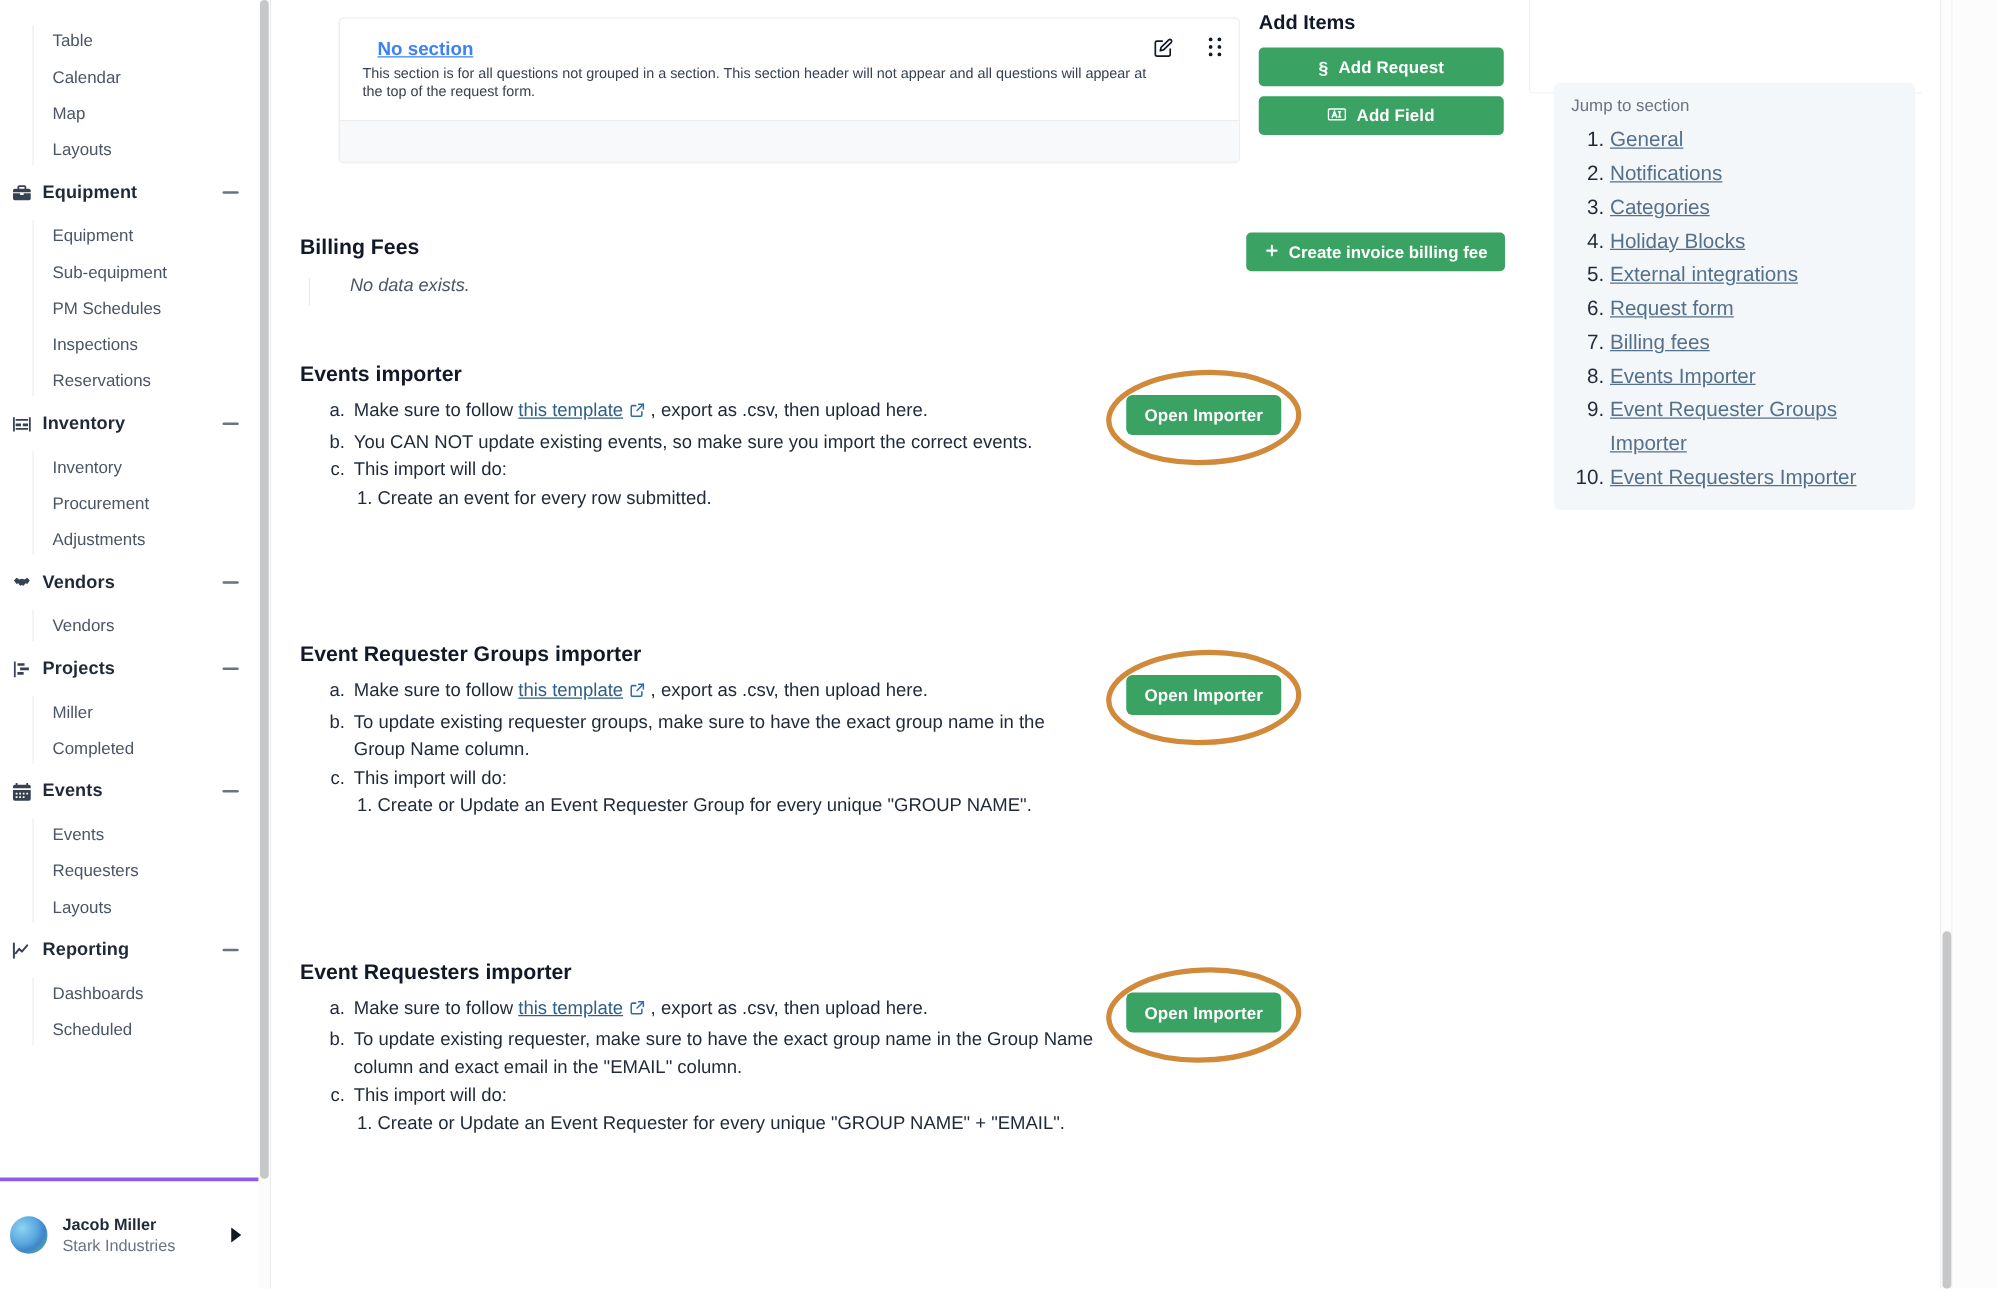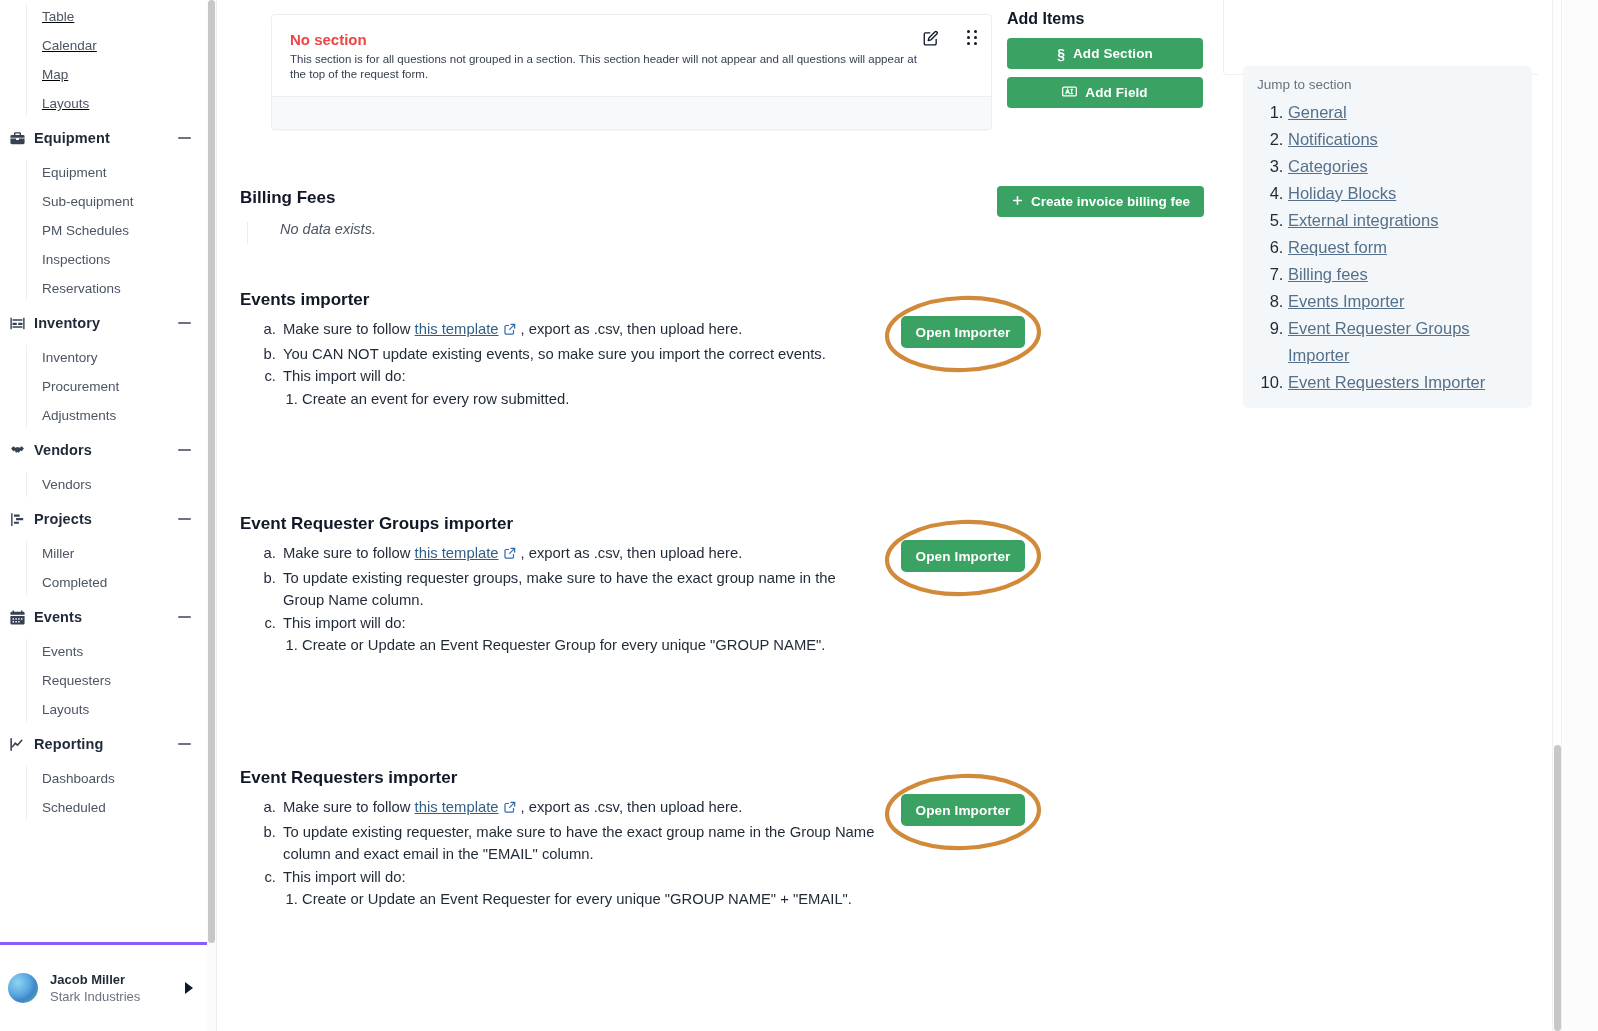--- a/index.html
+++ b/index.html
@@ -87,21 +87,21 @@
     background: #ffffff; overflow: hidden;
   }
 
   
   .no-section-card {
     position: absolute; left: 54px; top: 14px; width: 721px;
     background: #ffffff; border: 1px solid #eceef0; border-radius: 4px;
     box-shadow: 0 1px 1px rgba(16,24,40,.03);
   }
   .nsc-body { padding: 16px 18px 14px 18px; position: relative; }
-  .nsc-title { font-size: 15px; font-weight: 700; color: #ef4444; margin: 0 0 4px 0; }
+  .nsc-title { font-size: 15px; font-weight: 700; color: #3b82f6; margin: 0 0 4px 12px; text-decoration: underline; }
   .nsc-desc {
     font-size: 11.5px; color: #374151; line-height: 15px; max-width: 645px; margin: 0;
   }
   .nsc-actions {
     position: absolute; right: 14px; top: 15px; display: flex; align-items: flex-start; gap: 28px;
   }
   .icon-btn { color: #111827; cursor: pointer; display:block; }
   .drag-dots { display: grid; grid-template-columns: 3px 3px; gap: 3px 4px; cursor: grab; }
   .drag-dots i { display:block; width:3px; height:3px; background:#111827; border-radius:50%; }
   .nsc-foot { height: 33px; background: #f7f9fa; border-top: 1px solid #eceef0; border-radius: 0 0 4px 4px; }
@@ -186,21 +186,21 @@
   .far-right { position:absolute; left:1563px; top:0; width:35px; height:1031px; background:#fcfcfc; }
 </style>
 </head>
 <body>
 
 <div class="app">
 
   <aside class="sidebar">
     <div class="nav-scroll">
 
-      <ul class="sub-list" style="margin-top:2px;text-decoration:underline;">
+      <ul class="sub-list" style="margin-top:18px;">
         <li class="sub-item">Table</li>
         <li class="sub-item">Calendar</li>
         <li class="sub-item">Map</li>
         <li class="sub-item">Layouts</li>
       </ul>
 
       <div class="group-head">
         <span class="group-icon">
           <svg width="17" height="17" viewBox="0 0 24 24" fill="currentColor">
               <path d="M9 3h6a2 2 0 0 1 2 2v2h3a2 2 0 0 1 2 2v2H2V9a2 2 0 0 1 2-2h3V5a2 2 0 0 1 2-2zm0 2v2h6V5H9zM2 12h8v2h4v-2h8v6a2 2 0 0 1-2 2H4a2 2 0 0 1-2-2v-6z"></path>
@@ -327,21 +327,21 @@
           </span>
         </div>
       </div>
       <div class="nsc-foot"></div>
     </section>
 
     <section class="add-items">
       <h3 class="add-items-title">Add Items</h3>
       <button class="btn-green">
         <span class="sect-glyph">§</span>
-        <span>Add Section</span>
+        <span>Add Request</span>
       </button>
       <button class="btn-green">
         <span>
           <svg width="15" height="13" viewBox="0 0 22 16" fill="none" stroke="currentColor" stroke-width="1.8">
               <rect x="1" y="1.6" width="20" height="12.8" rx="1.6"></rect>
               <path d="M5.6 11.2l2.6-6.4 2.6 6.4M6.5 9.3h3.4M14.2 4.8v6.4M13 4.8h2.4M13 11.2h2.4" stroke-linecap="round"></path>
             </svg>
         </span>
         <span>Add Field</span>
       </button>

